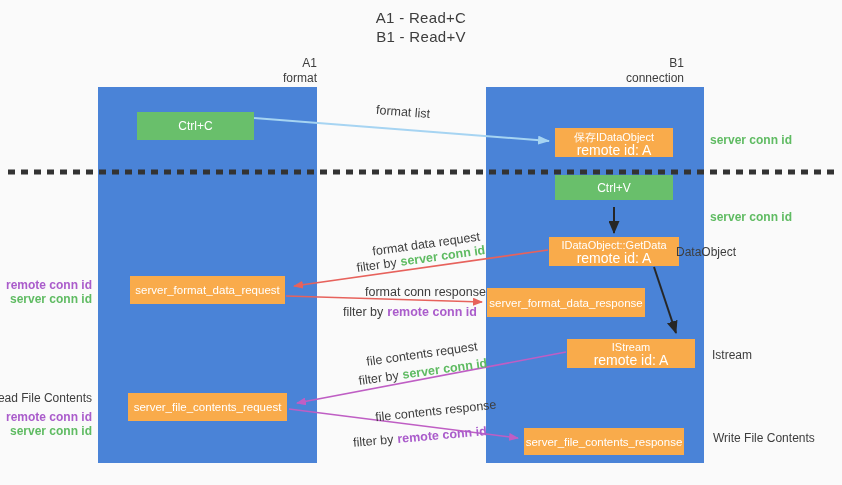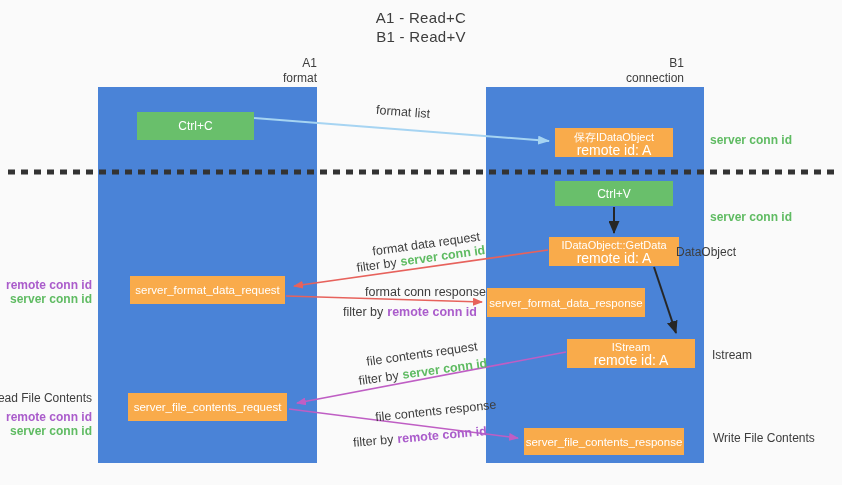--- a/index.html
+++ b/index.html
@@ -117,21 +117,21 @@
 
   <div class="node green" style="left:137px;top:104px;width:117px;height:28px;margin-top:8px;">
     <span>Ctrl+C</span>
   </div>
 
   <div class="node orange" style="left:555px;top:128px;width:118px;height:29px;justify-content:flex-end;">
     <span class="l1">保存IDataObject</span>
     <span class="l2">remote id: A</span>
   </div>
 
-  <div class="node green" style="left:555px;top:181px;width:118px;height:25px;">
+  <div class="node green" style="left:555px;top:175px;width:118px;height:25px;">
     <span>Ctrl+V</span>
   </div>
 
   <div class="node orange" style="left:549px;top:237px;width:130px;height:29px;">
     <span class="l1">IDataObject::GetData</span>
     <span class="l2">remote id: A</span>
   </div>
 
   <div class="node orange" style="left:130px;top:276px;width:155px;height:28px;">
     <span>server_format_data_request</span>

